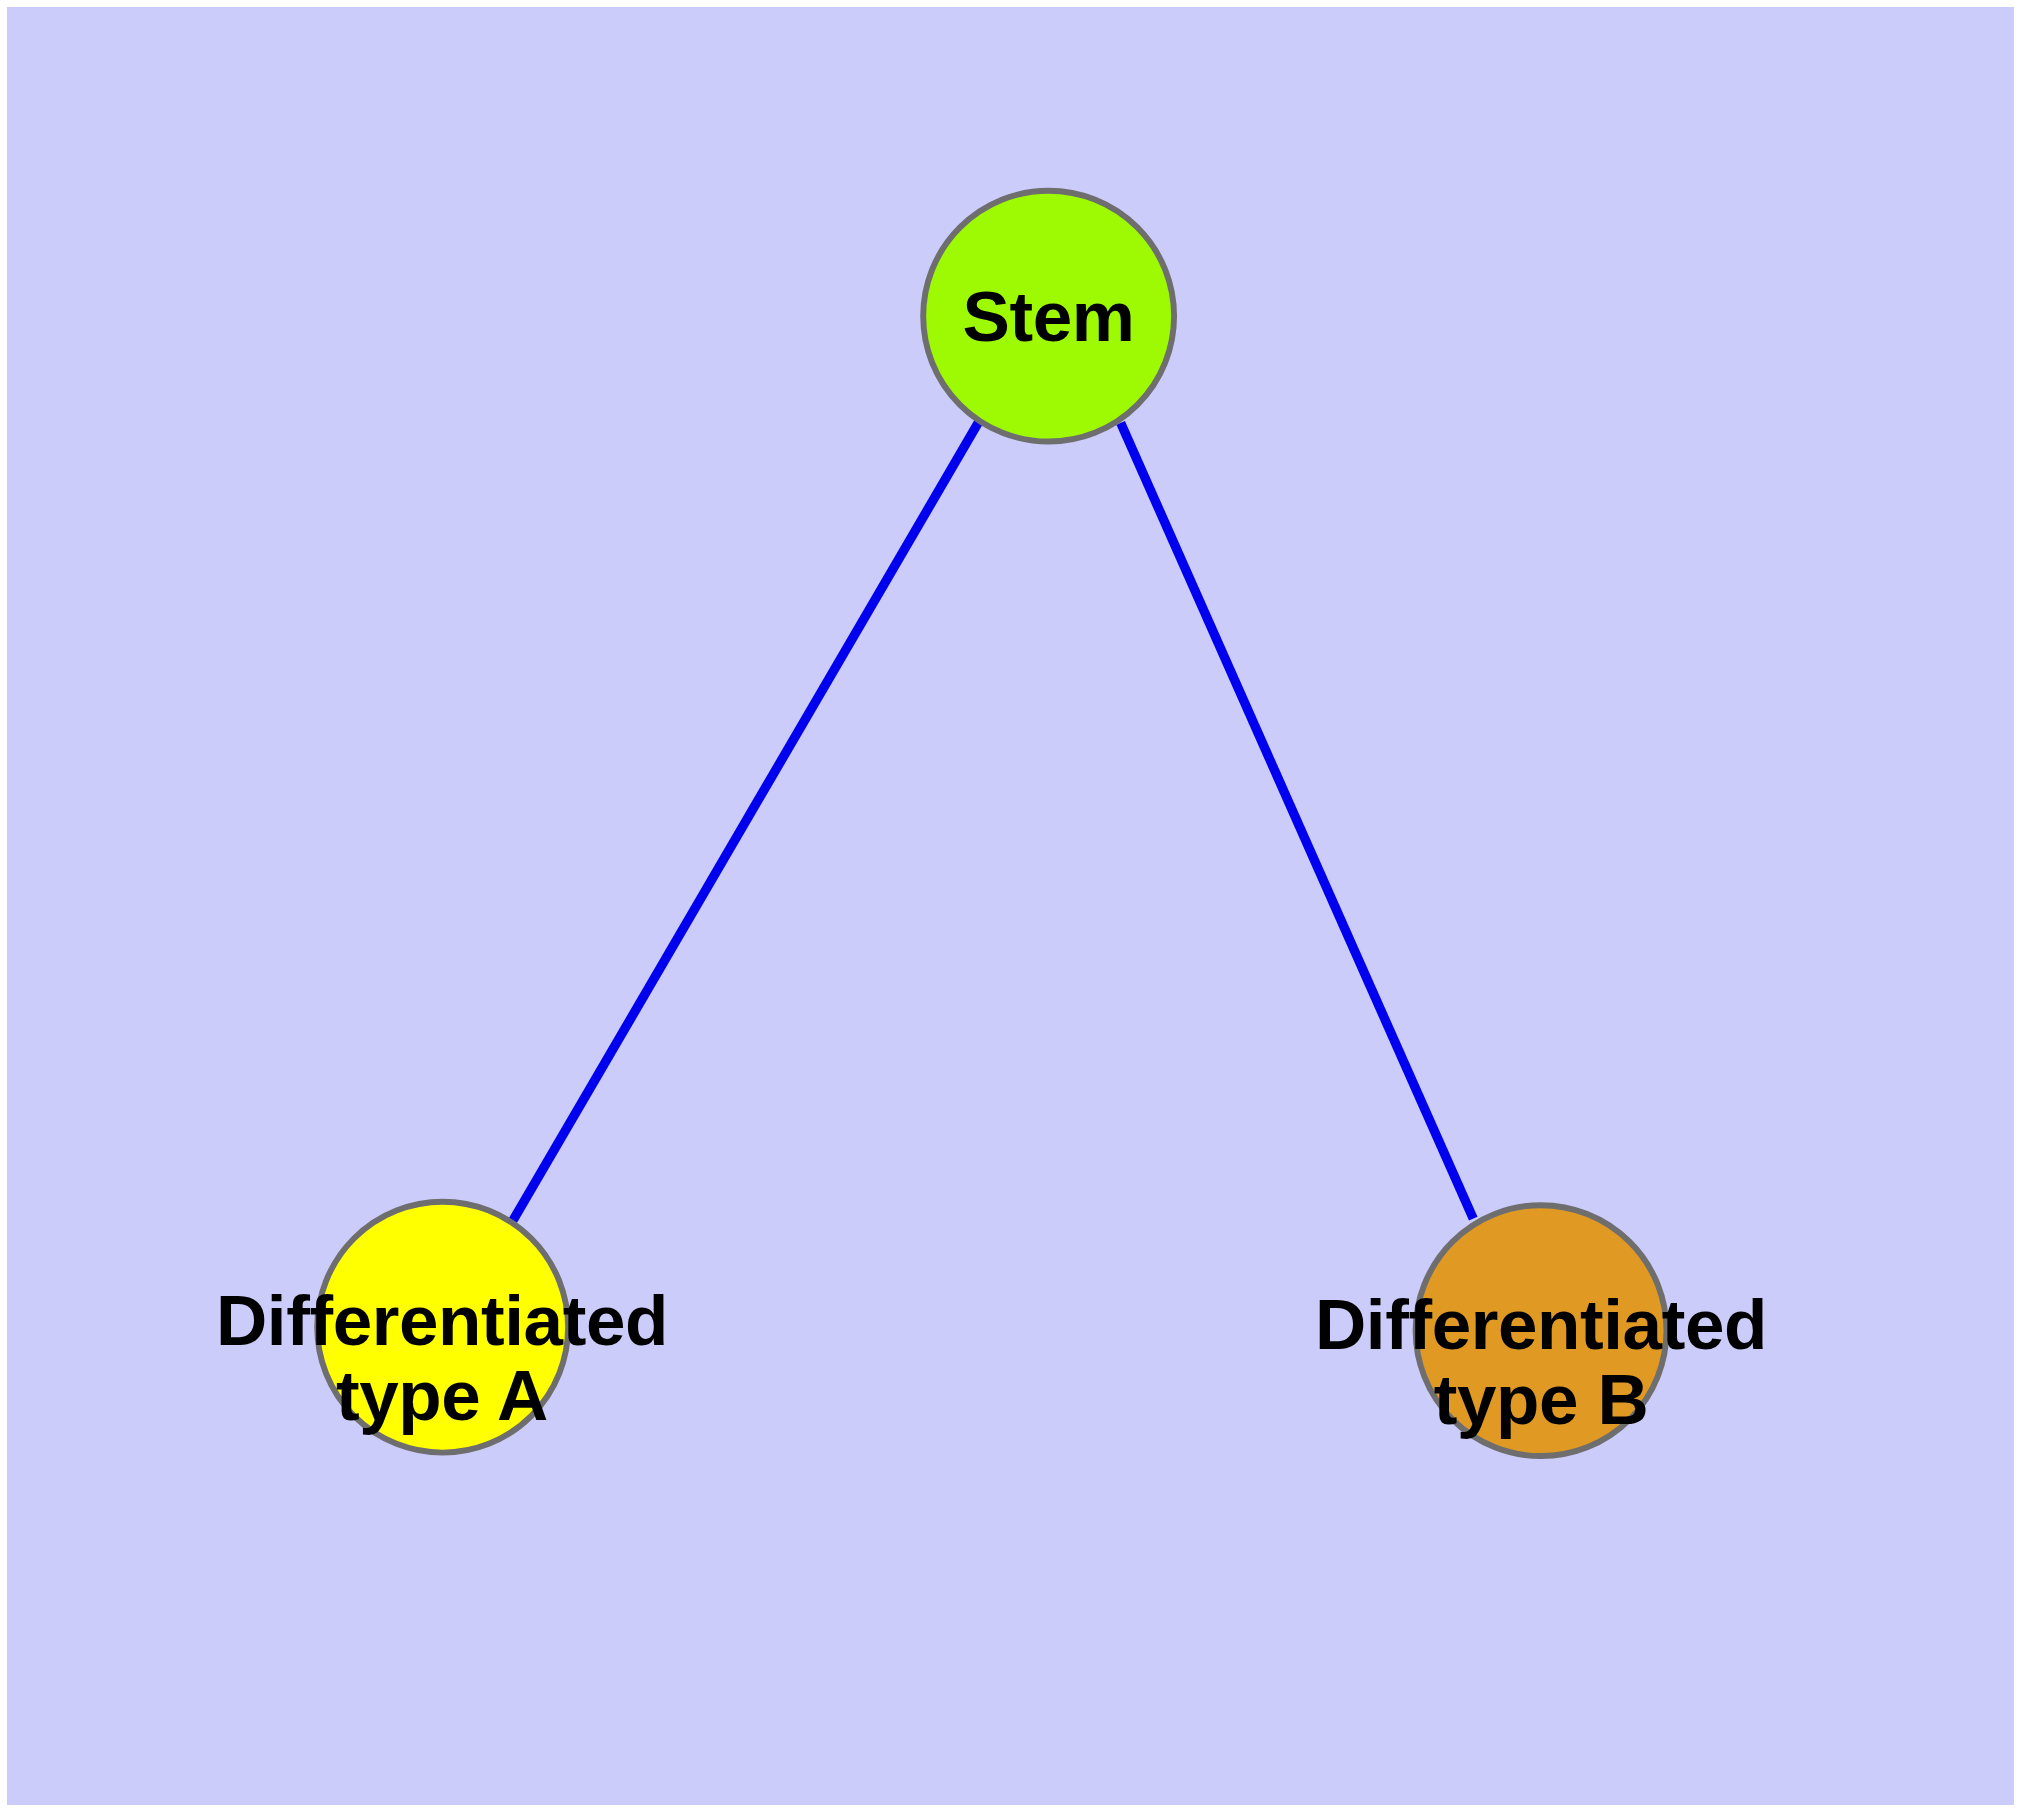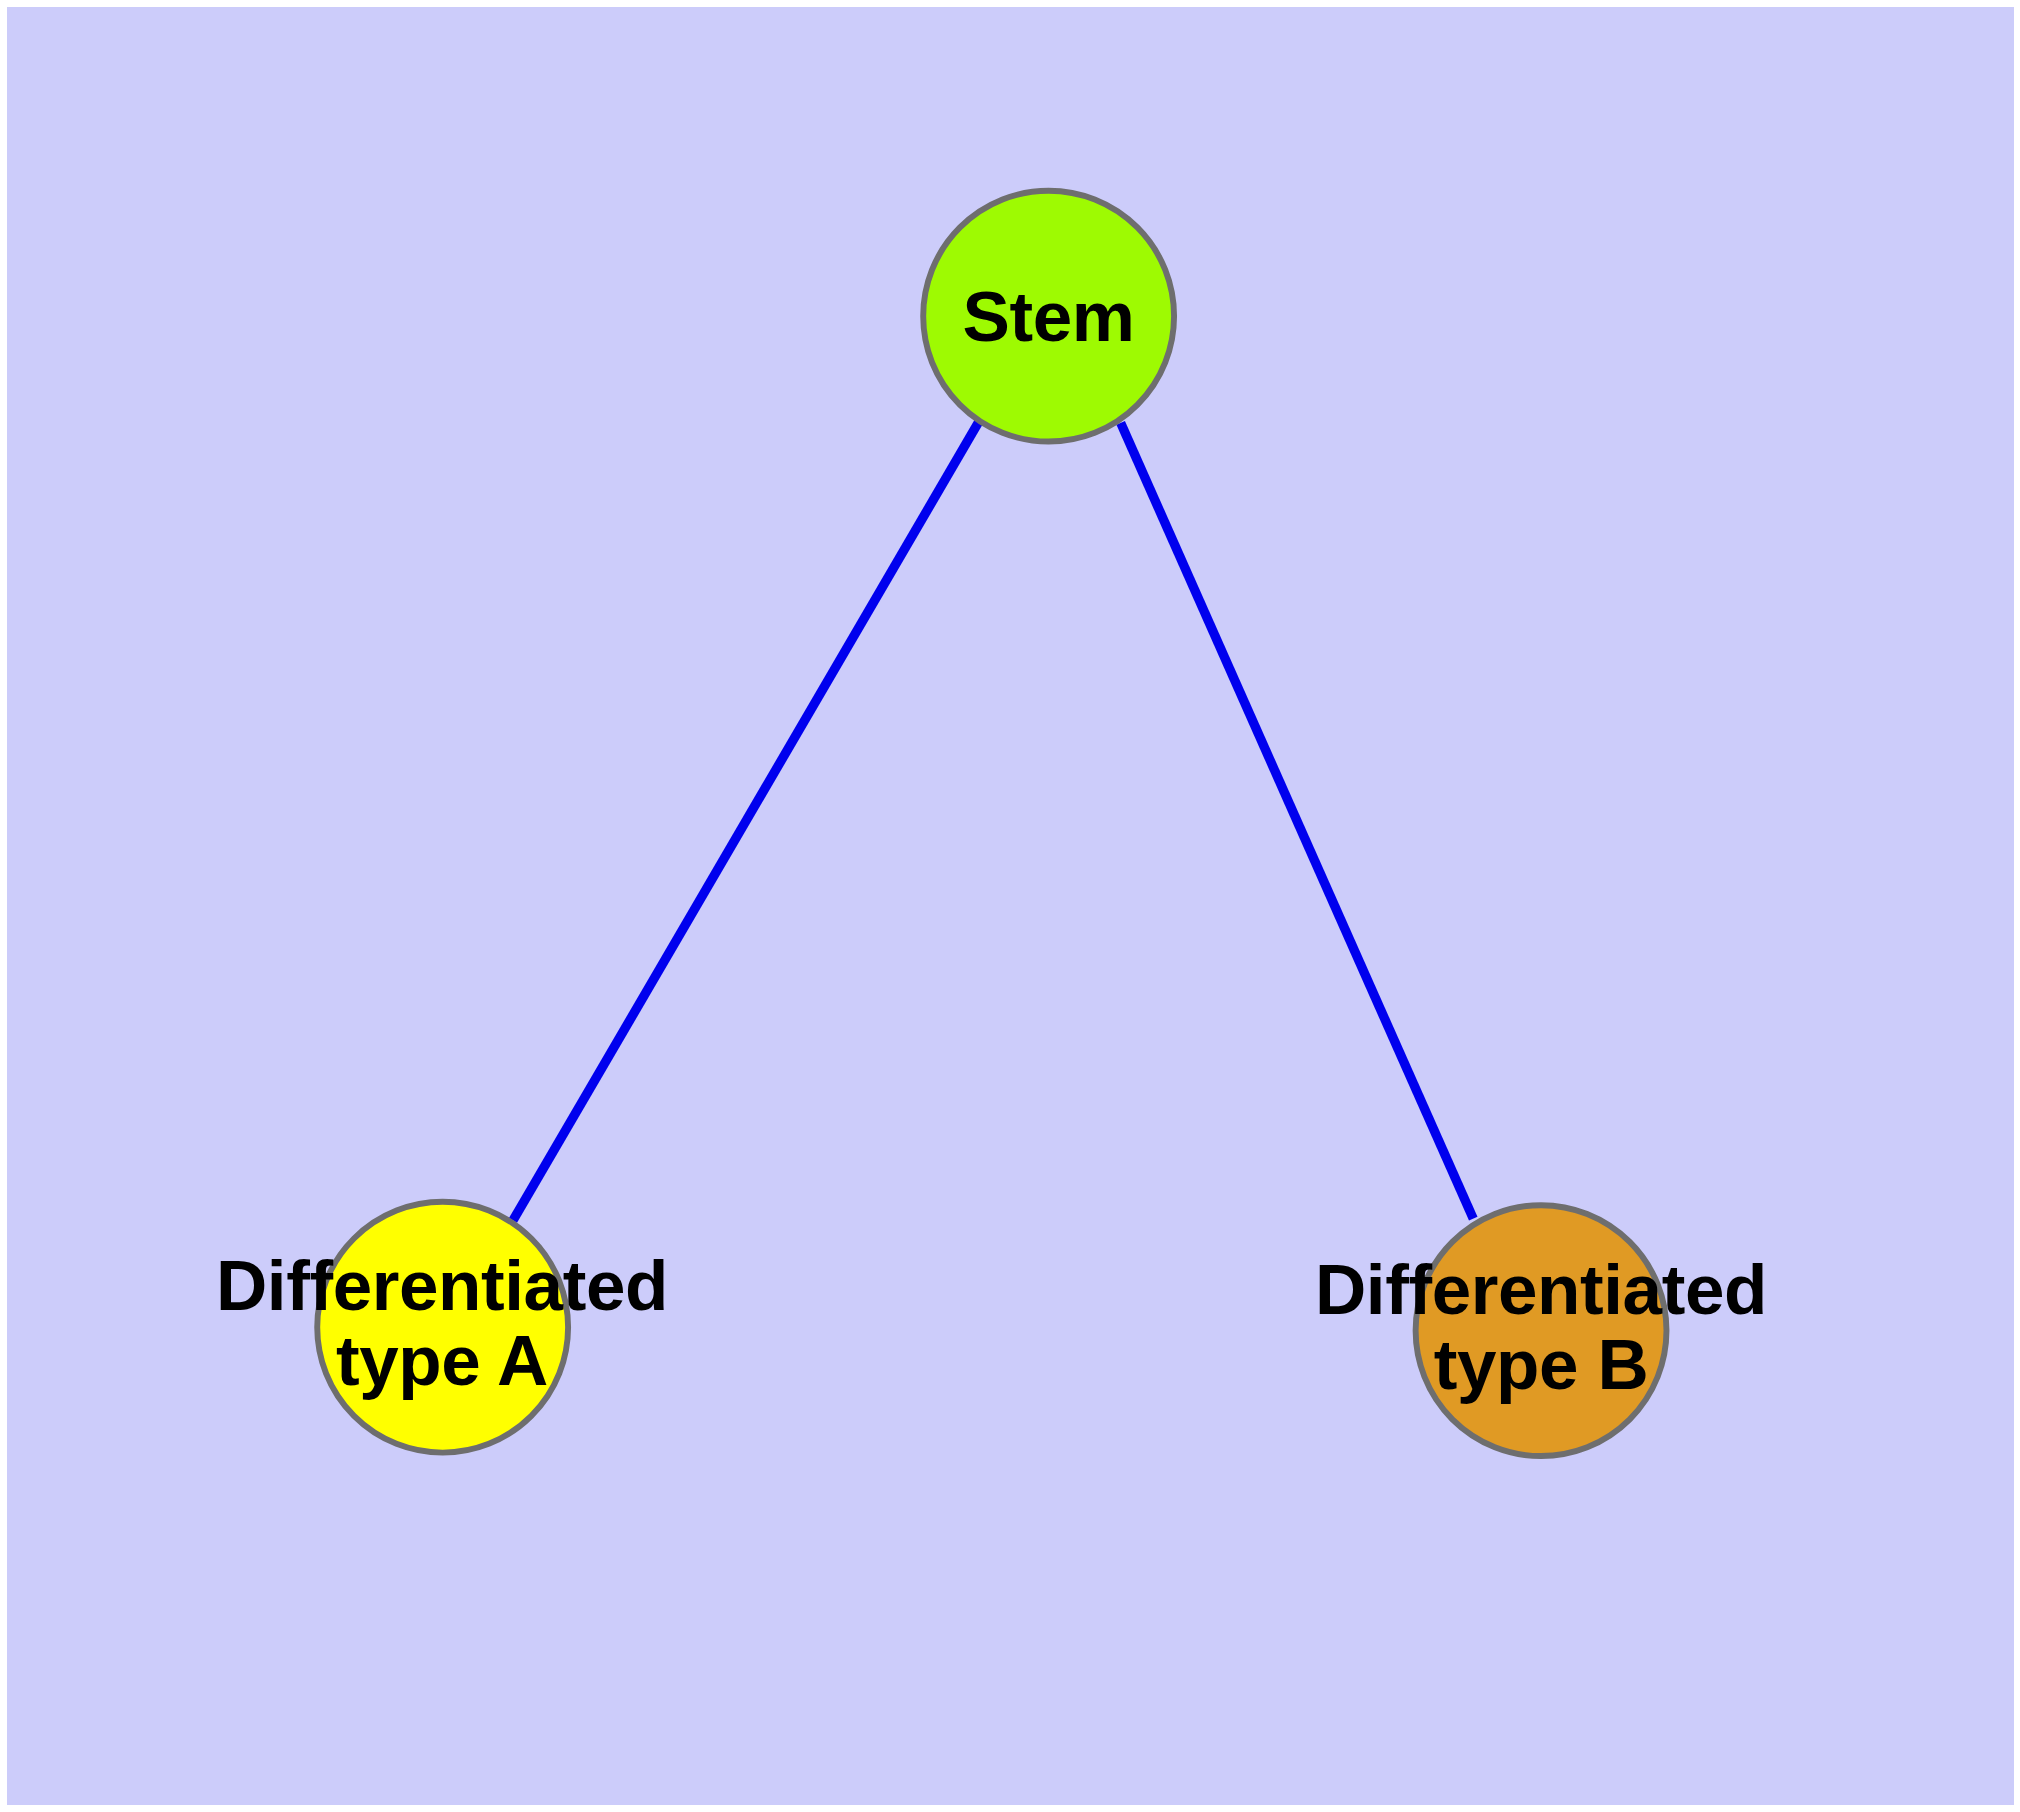--- a/index.html
+++ b/index.html
@@ -35,20 +35,21 @@
     text-align: center;
     font-weight: bold;
     color: #000000;
     white-space: nowrap;
     line-height: 1.06;
     letter-spacing: -0.4px;
     pointer-events: none;
   }
   .node-label.two-line {
     white-space: pre-line;
+    margin-top: 35px;
   }
 </style>
 </head>
 <body>
 
 <div id="canvas">
   <div id="plot-area" style="background: rgb(204, 204, 250);"></div>
 
   <svg id="graph-svg" viewBox="0 0 2384 2138" xmlns="http://www.w3.org/2000/svg">
     <g stroke="#0000ee" stroke-width="11">

